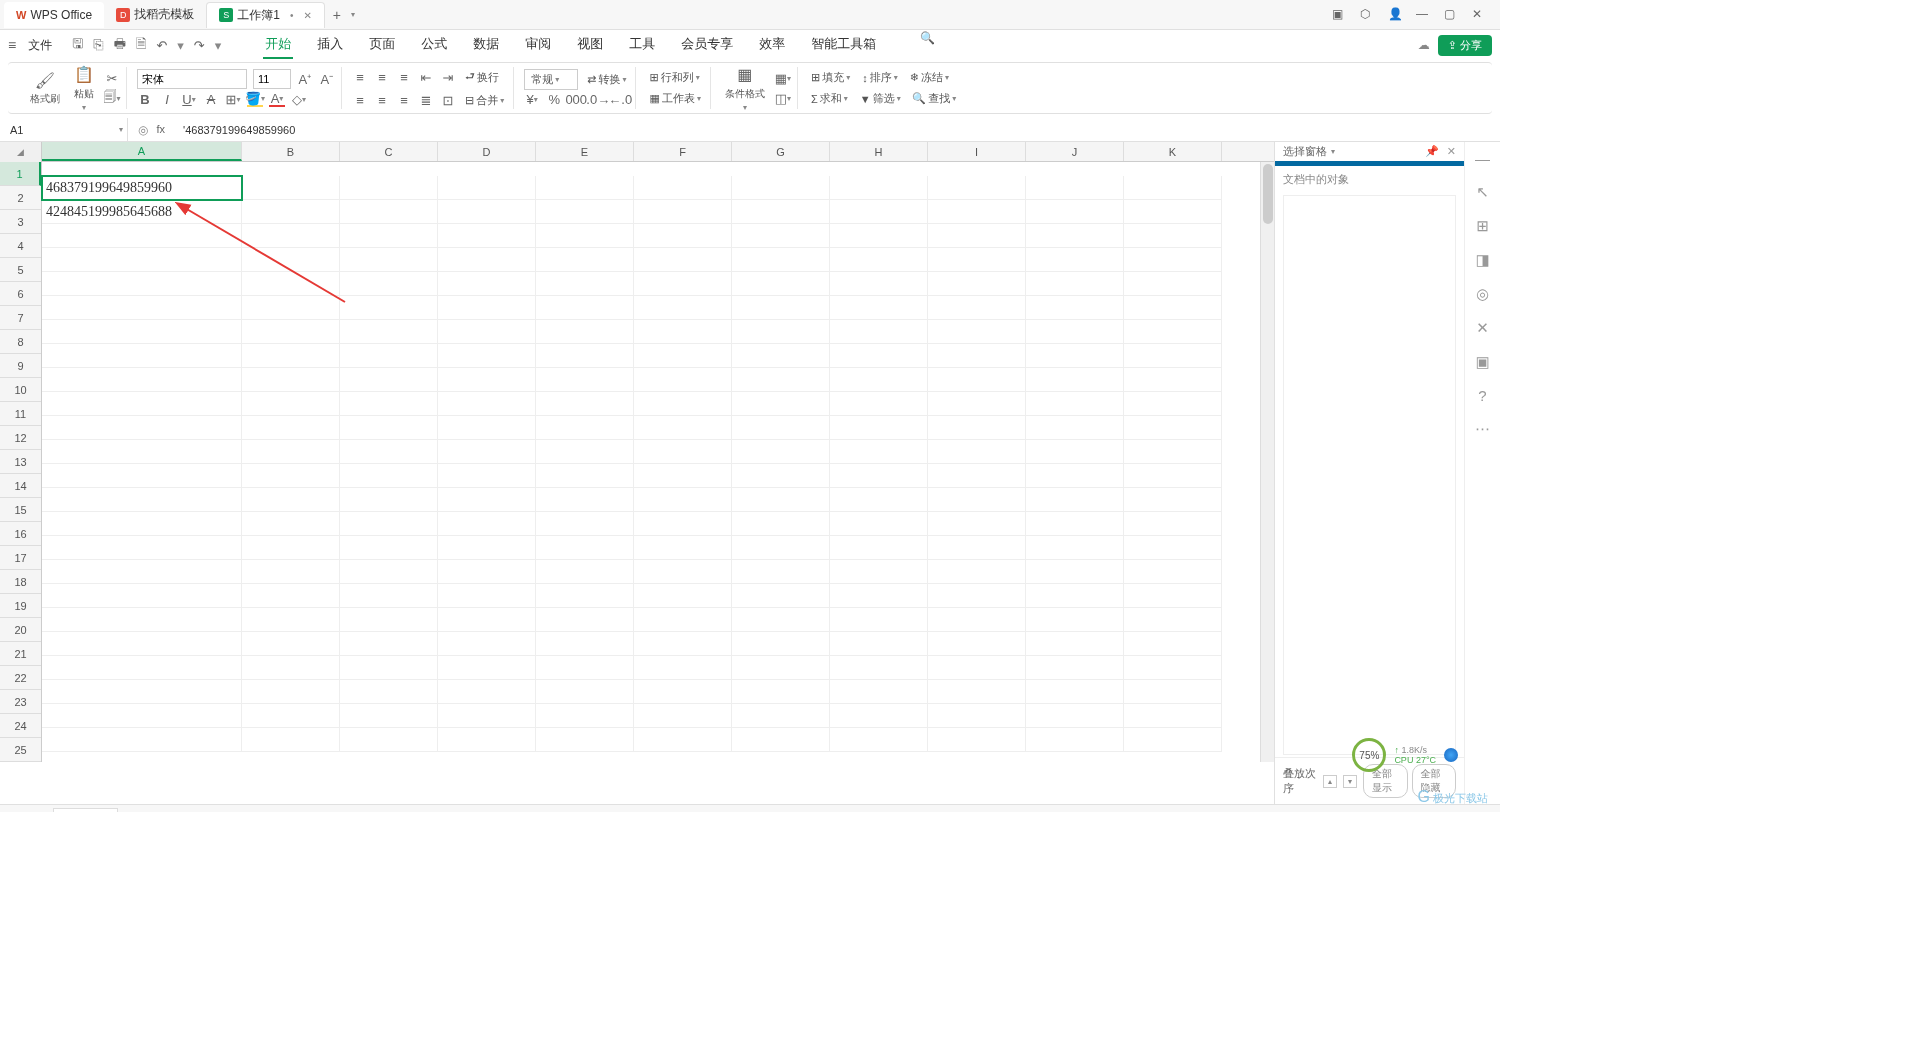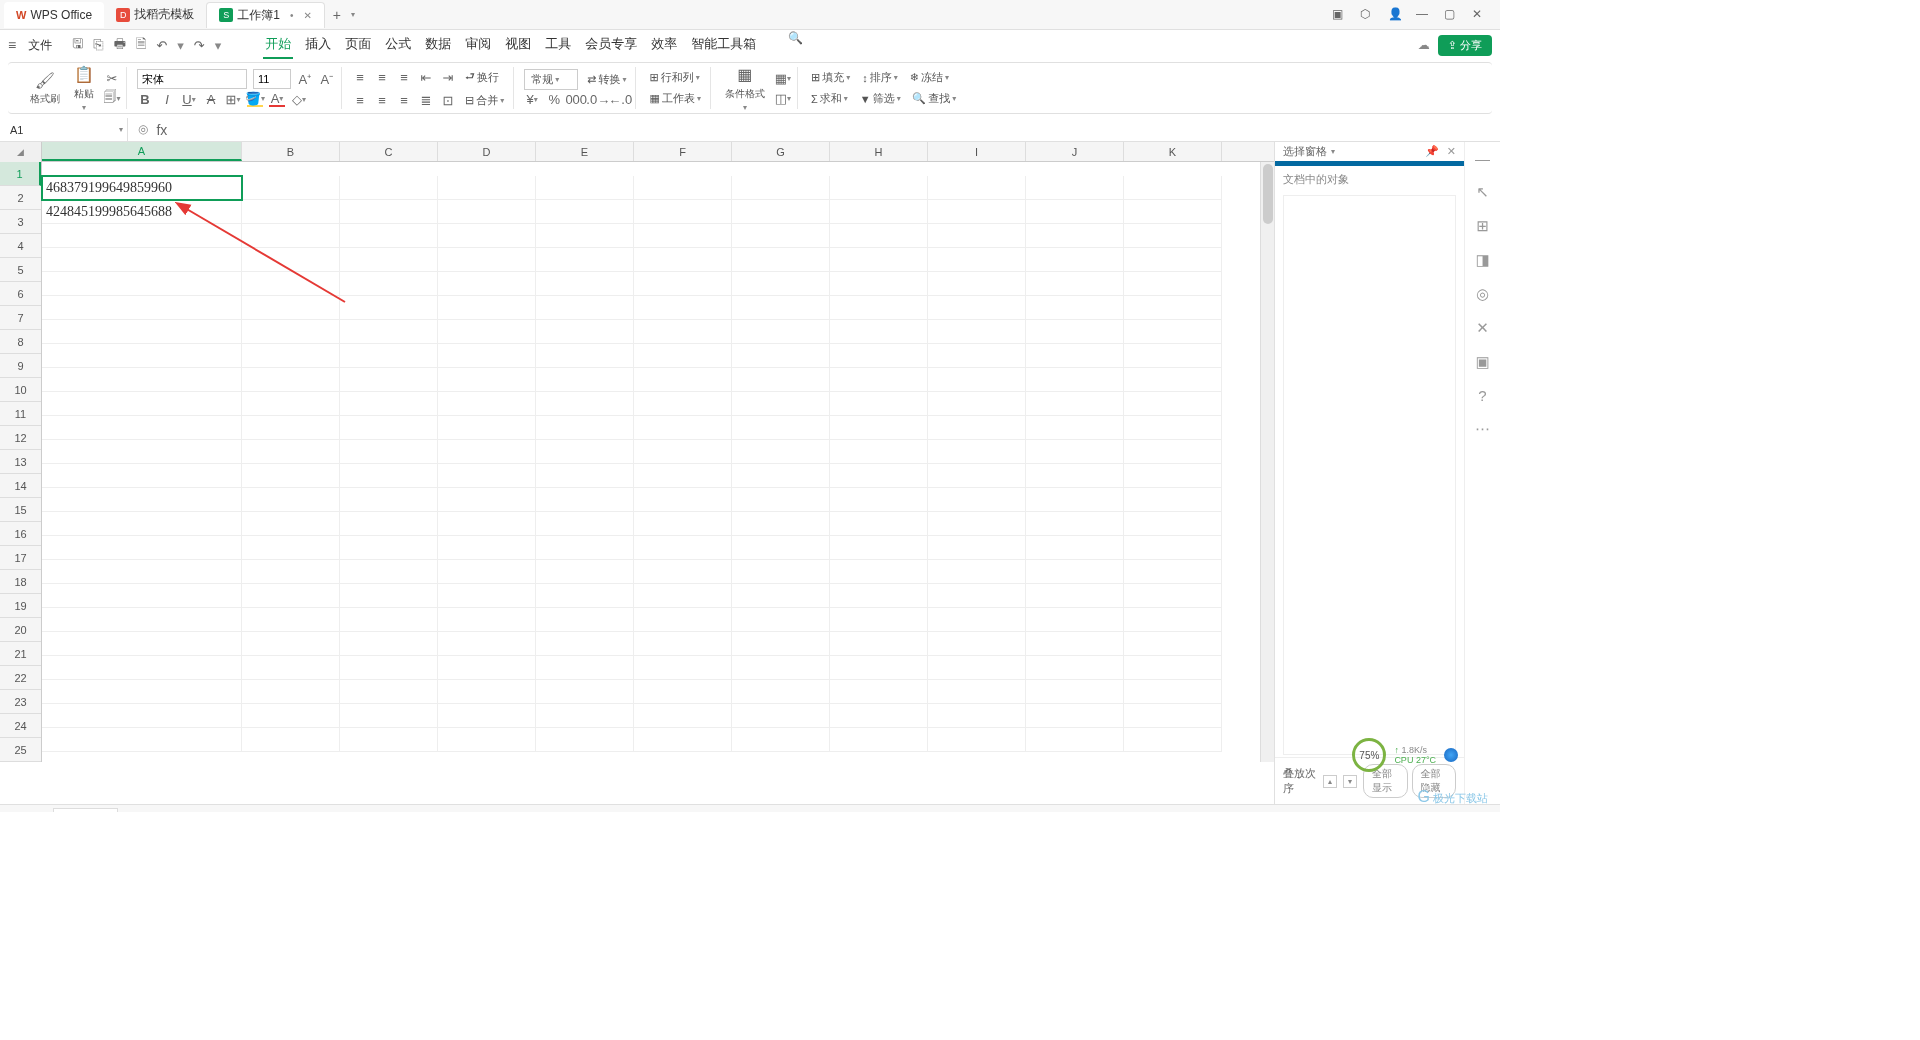--- a/index.html
+++ b/index.html
@@ -19,21 +19,21 @@
 .title-right { margin-left: auto; display: flex; gap: 12px; align-items: center; padding-right: 8px; }
 .title-icon { width: 16px; height: 16px; color: #666; cursor: pointer; }
 
 
 .menu-bar { height: 30px; display: flex; align-items: center; padding: 0 8px; gap: 4px; background: #fff; }
 .menu-left { display: flex; align-items: center; gap: 8px; }
 .hamburger { font-size: 14px; color: #666; }
 .file-menu { font-size: 12px; padding: 2px 4px; }
 .quick-icons { display: flex; gap: 10px; align-items: center; margin-left: 8px; color: #666; }
 .quick-icons span { cursor: pointer; font-size: 13px; }
-.menu-tabs { display: flex; gap: 10px; margin-left: 38px; }
+.menu-tabs { display: flex; gap: 22px; margin-left: 38px; }
 .menu-tab { font-size: 13px; color: #333; cursor: pointer; padding: 4px 2px; border-bottom: 2px solid transparent; }
 .menu-tab.active { color: #0f9d58; border-bottom-color: #0f9d58; font-weight: 500; }
 .menu-right { margin-left: auto; display: flex; gap: 8px; align-items: center; }
 .share-btn { background: #0f9d58; color: #fff; padding: 3px 10px; border-radius: 4px; font-size: 11px; display: flex; align-items: center; gap: 3px; }
 
 
 .ribbon { height: 52px; border: 1px solid #e0e0e0; border-left: none; border-right: none; background: #fff; display: flex; align-items: center; padding: 4px 12px; gap: 4px; margin: 2px 8px; border-radius: 4px; }
 .ribbon-group { display: flex; flex-direction: column; gap: 2px; padding: 0 6px; border-right: 1px solid #e5e5e5; height: 100%; justify-content: center; }
 .ribbon-group:last-child { border-right: none; }
 .ribbon-row { display: flex; gap: 6px; align-items: center; }
@@ -43,21 +43,21 @@
 .ribbon-icon-big { width: 20px; height: 20px; font-size: 16px; }
 .font-select { width: 110px; height: 20px; border: 1px solid #ccc; font-size: 11px; padding: 0 4px; background: #fff; }
 .size-select { width: 38px; height: 20px; border: 1px solid #ccc; font-size: 11px; padding: 0 4px; background: #fff; }
 .dd { font-size: 8px; color: #888; }
 
 
 .formula-bar { height: 24px; display: flex; align-items: center; border-bottom: 1px solid #e0e0e0; margin-top: 4px; }
 .name-box { width: 128px; height: 100%; border-right: 1px solid #e0e0e0; display: flex; align-items: center; padding: 0 10px; font-size: 11px; position: relative; }
 .name-box-dd { position: absolute; right: 4px; font-size: 8px; color: #888; }
 .formula-icons { display: flex; gap: 8px; padding: 0 10px; color: #888; }
-.fx-label { color: #666; font-size: 14px; }
+.fx-label { color: #666; font-size: 11px; }
 .formula-input { flex: 1; padding: 0 8px; font-size: 11px; color: #333; }
 
 
 .main-area { display: flex; height: 662px; }
 .grid-container { flex: 1; position: relative; overflow: hidden; }
 .col-headers { display: flex; height: 20px; background: #f5f5f5; border-bottom: 1px solid #ccc; }
 .corner { width: 42px; height: 20px; background: #f0f0f0; border-right: 1px solid #ccc; display: flex; align-items: center; justify-content: center; font-size: 9px; color: #888; }
 .col-header { border-right: 1px solid #ddd; display: flex; align-items: center; justify-content: center; font-size: 11px; color: #555; }
 .col-header.selected { background: #d4e8dc; color: #0f9d58; border-bottom: 2px solid #0f9d58; }
 .grid-body { display: flex; }
@@ -298,20 +298,21 @@
 
 <div class="formula-bar">
   <div class="name-box">
     <span>A1</span>
     <span class="name-box-dd">▾</span>
   </div>
   <div class="formula-icons">
     <span>◎</span>
     <span class="fx-label">fx</span>
   </div>
+  <div class="formula-input">'468379199649859960</div>
 </div>
 
 <div class="main-area">
   <div class="grid-container">
     <div class="col-headers">
       <div class="corner">◢</div>
       <div id="col-headers-inner" style="display:flex;">
           <div class="col-header selected" style="width: 200px;">A</div>
           <div class="col-header" style="width: 98px;">B</div>
           <div class="col-header" style="width: 98px;">C</div>

